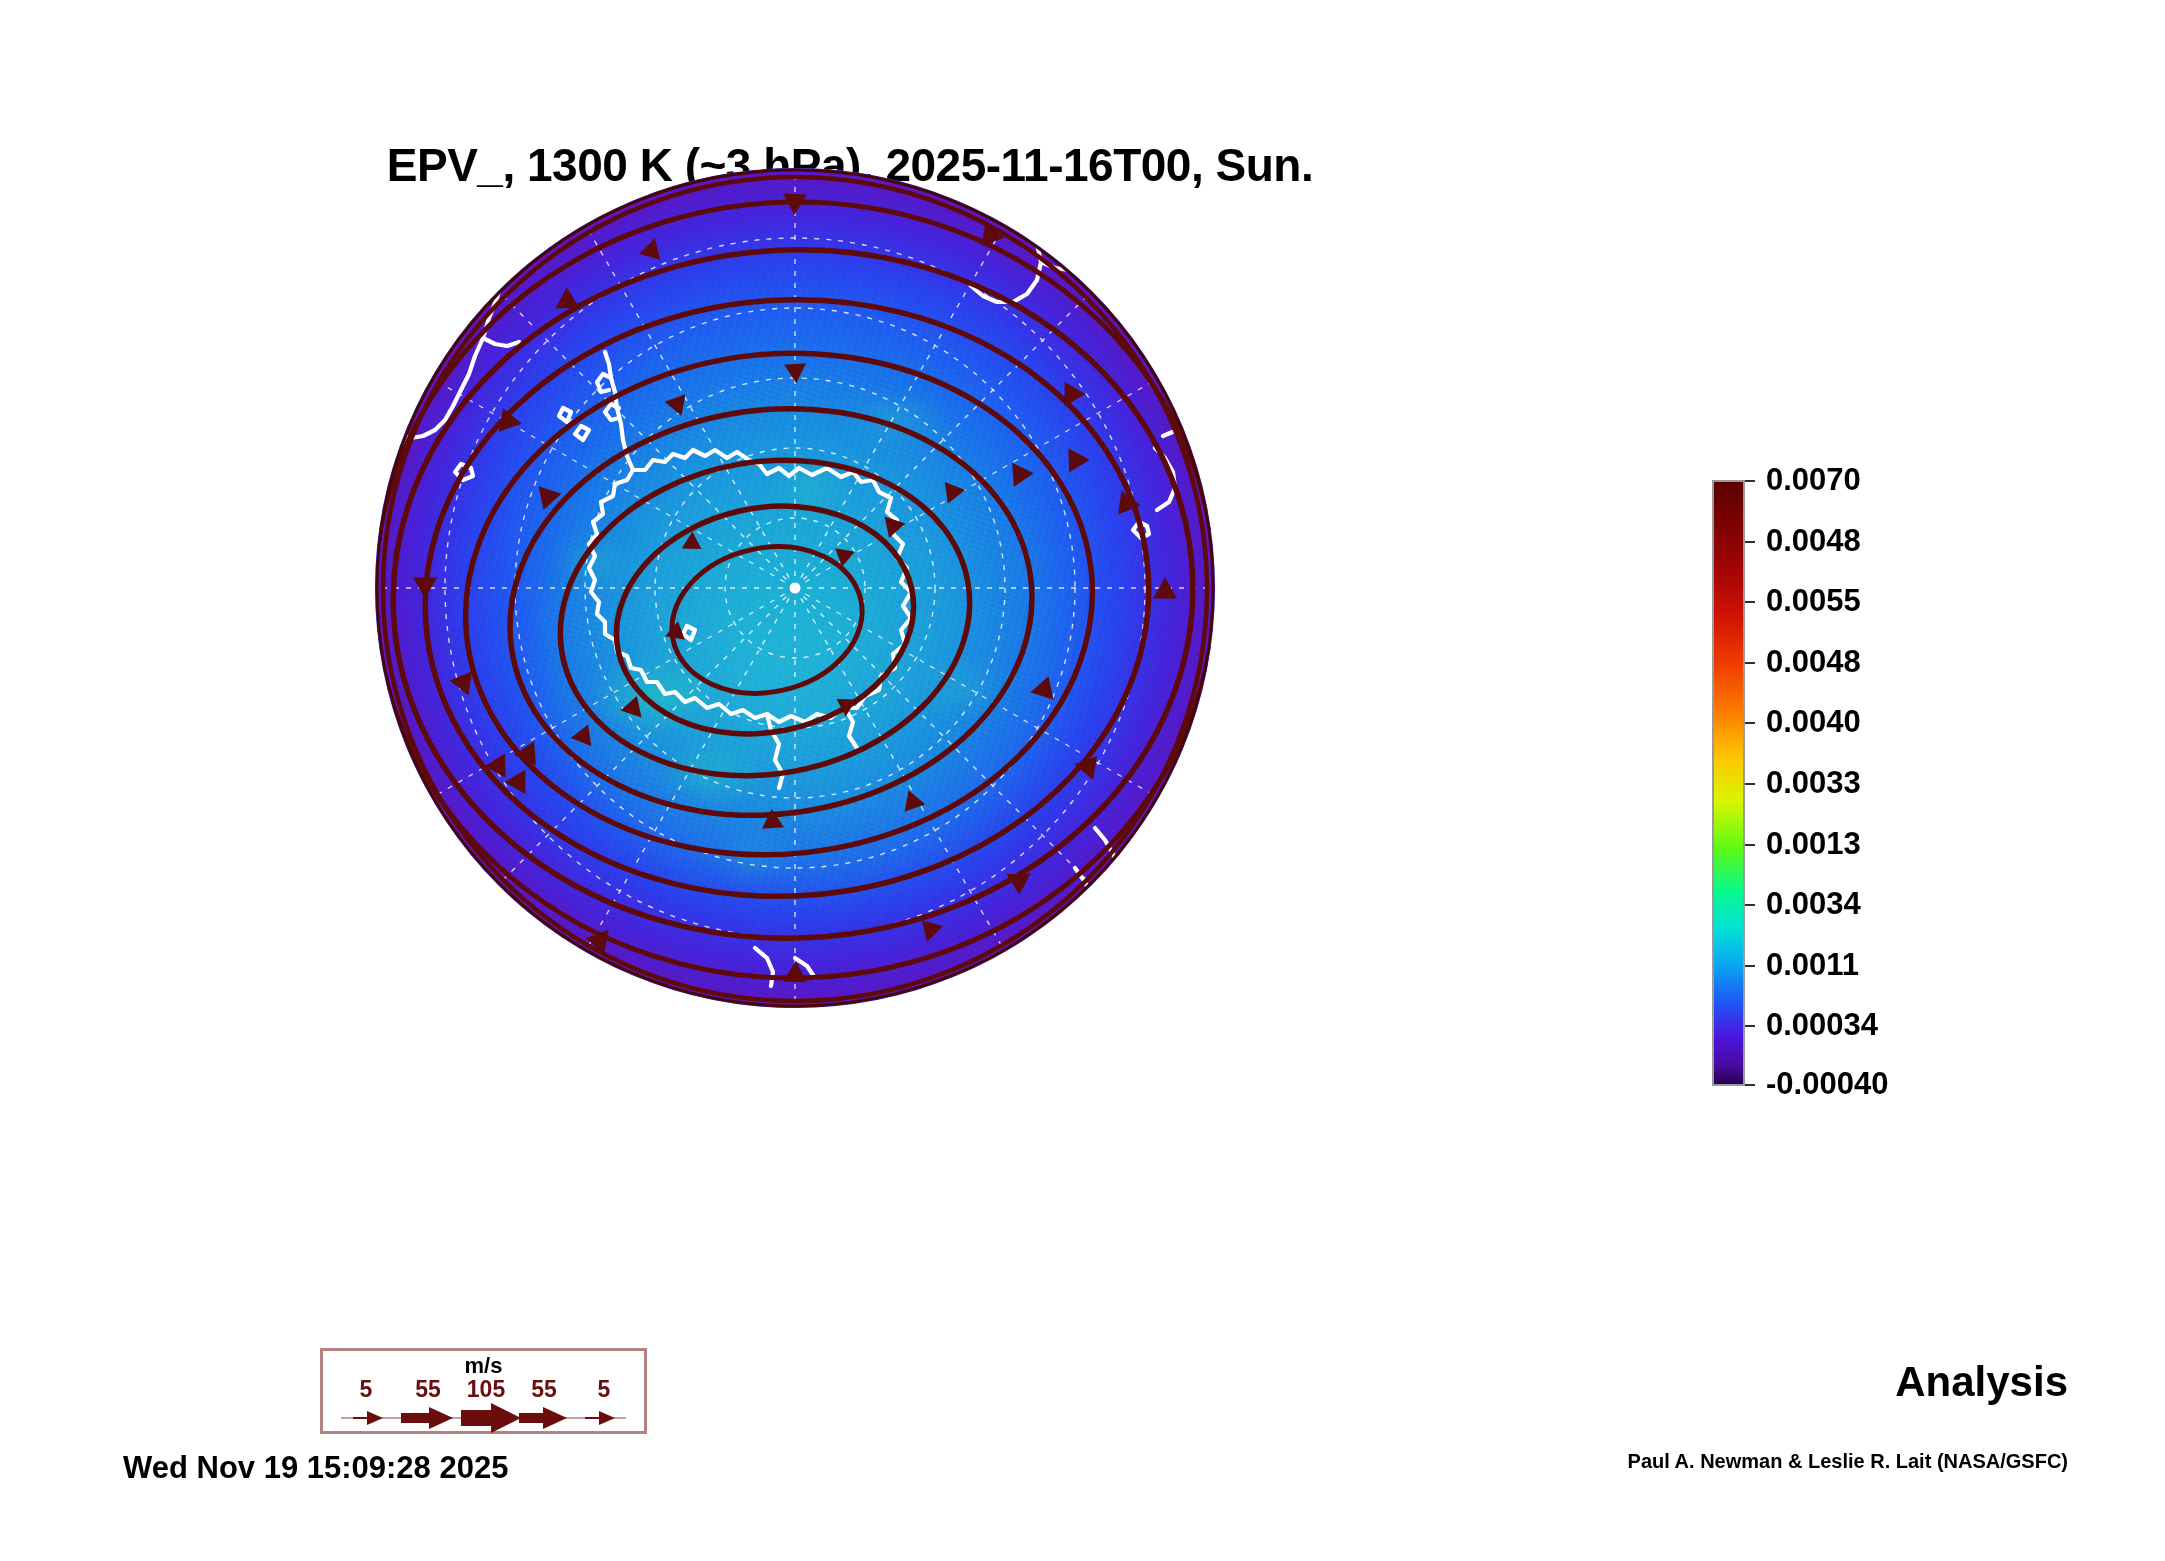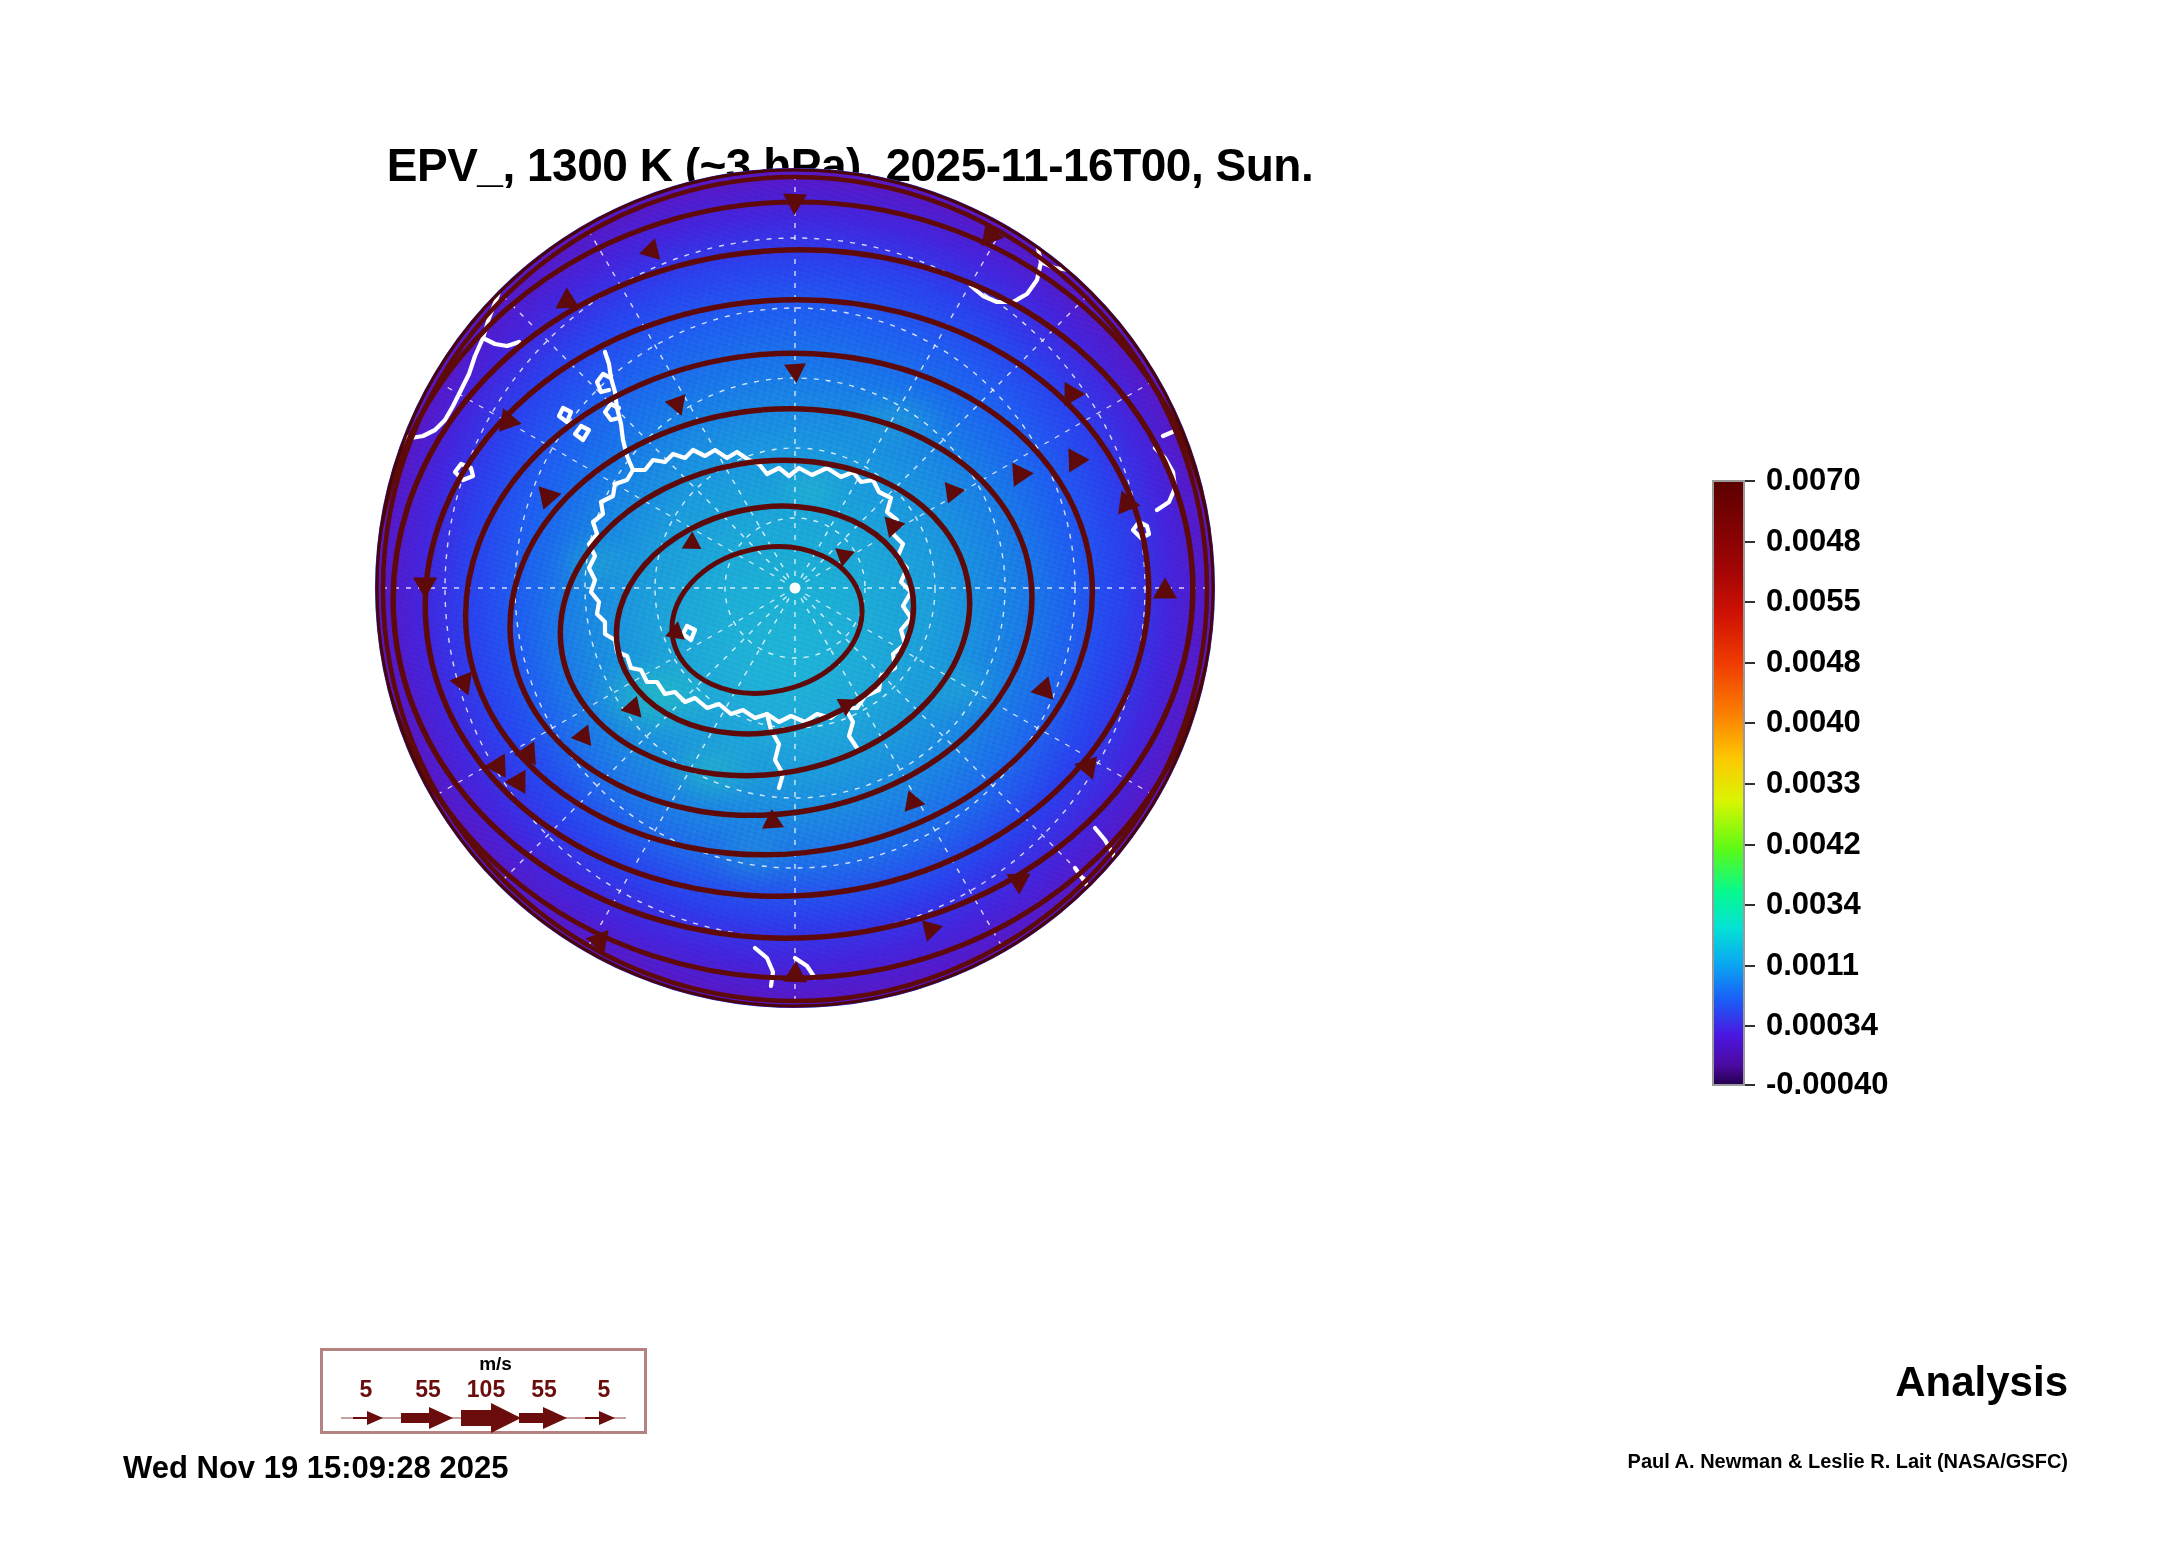--- a/index.html
+++ b/index.html
@@ -173,24 +173,24 @@
     top: 1348px;
     width: 327px;
     height: 86px;
     border: 3px solid #b58282;
     box-sizing: border-box;
     background: #ffffff;
   }
   #windbar-units {
     position: absolute;
     top: 2px;
-    left: 12px;
+    left: 0;
     width: 100%;
     text-align: center;
-    font-size: 19px;
+    font-size: 22px;
     font-weight: bold;
     color: #000000;
   }
   .wind-num {
     position: absolute;
     top: 25px;
     font-size: 23px;
     font-weight: bold;
     color: #6b0d0d;
     transform: translateX(-50%);
@@ -408,21 +408,21 @@
   <div class="cb-tick" style="top:485px"></div>
   <div class="cb-tick" style="top:545px"></div>
   <div class="cb-tick" style="top:604px"></div>
 
   <div class="cb-label" style="top:0px">0.0070</div>
   <div class="cb-label" style="top:61px">0.0048</div>
   <div class="cb-label" style="top:121px">0.0055</div>
   <div class="cb-label" style="top:182px">0.0048</div>
   <div class="cb-label" style="top:242px">0.0040</div>
   <div class="cb-label" style="top:303px">0.0033</div>
-  <div class="cb-label" style="top:364px">0.0042</div>
+  <div class="cb-label" style="top:364px">0.0013</div>
   <div class="cb-label" style="top:424px">0.0034</div>
   <div class="cb-label" style="top:485px">0.0011</div>
   <div class="cb-label" style="top:545px">0.00034</div>
   <div class="cb-label" style="top:604px">-0.00040</div>
 </div>
 
 <div id="windbar-box">
   <div id="windbar-units">m/s</div>
 
   <div class="wind-num" style="left:43px">5</div>

